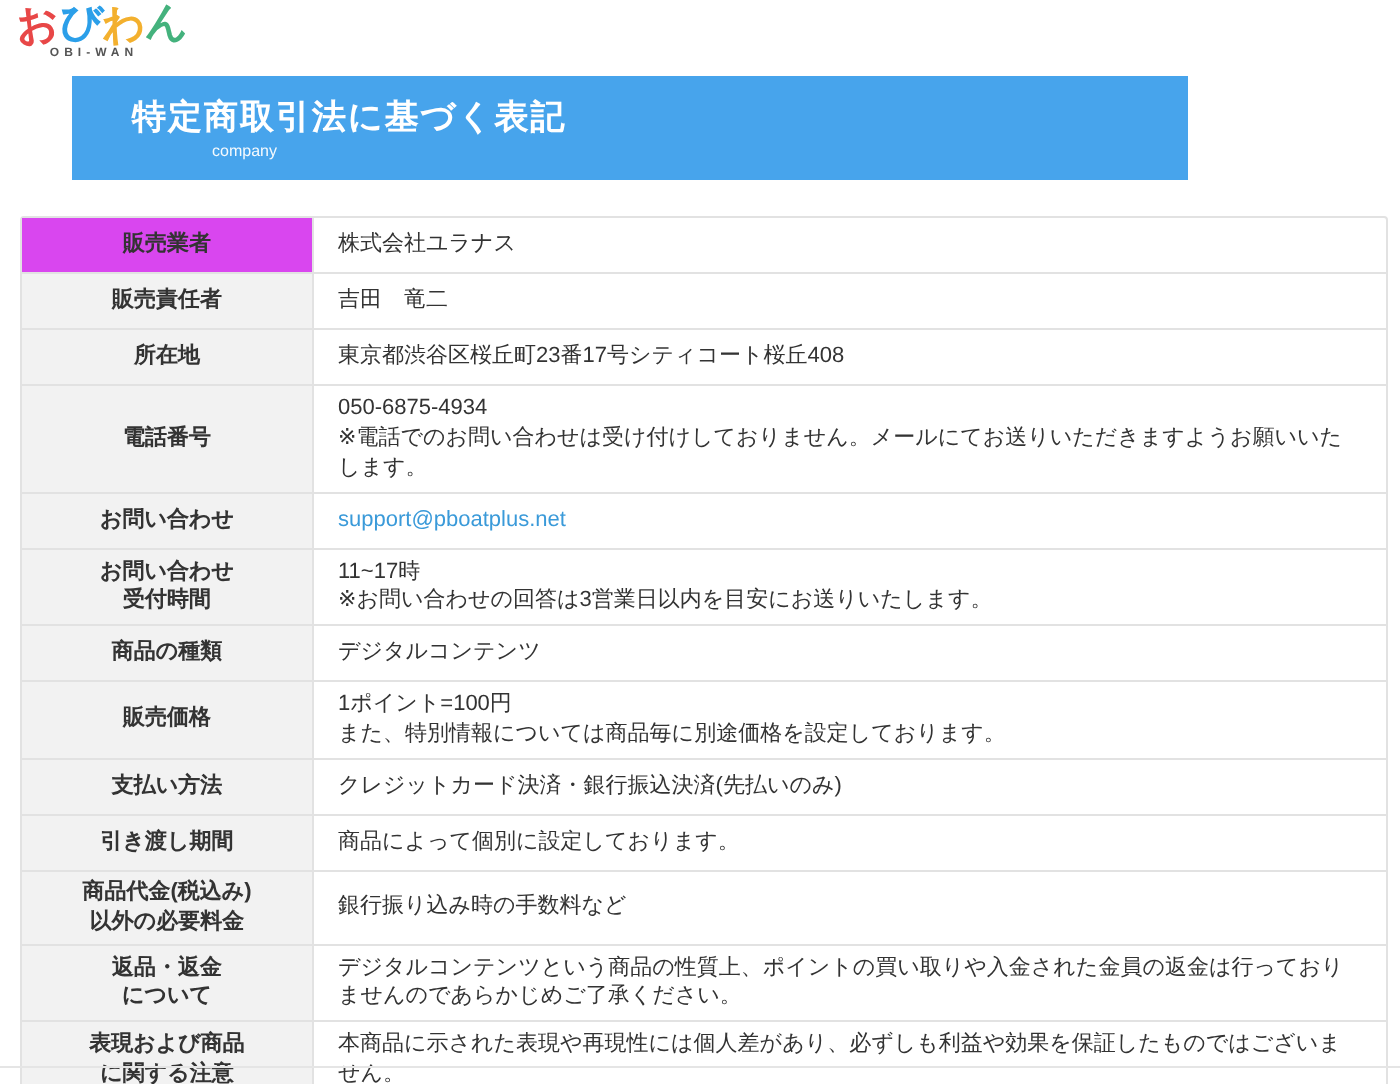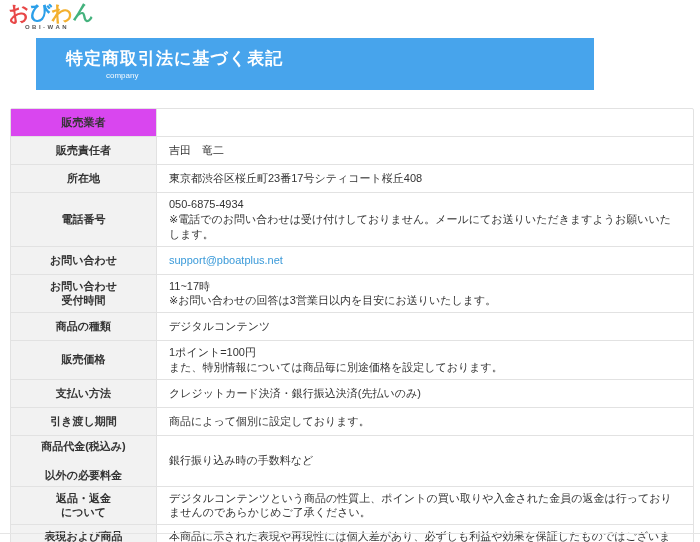--- a/index.html
+++ b/index.html
@@ -52,20 +52,23 @@
 
 <div class="header-bar" id="header-bar" style="background: rgb(71, 164, 236);">
   <h1>特定商取引法に基づく表記</h1>
   <div class="header-sub">company</div>
 </div>
 
 <div class="table" id="table">
     <div class="row">
       <div class="cell-label" style="background: #d946ef;">
         <div>販売業者</div>
+      </div>
+      <div class="cell-value">
+        <div>株式会社ユラナス</div>
       </div>
     </div>
     <div class="row">
       <div class="cell-label" style="background: rgb(242, 242, 242);">
         <div>販売責任者</div>
       </div>
       <div class="cell-value">
         <div>吉田　竜二</div>
       </div>
     </div>
@@ -131,21 +134,21 @@
     </div>
     <div class="row">
       <div class="cell-label" style="background: rgb(242, 242, 242);">
         <div>引き渡し期間</div>
       </div>
       <div class="cell-value">
         <div>商品によって個別に設定しております。</div>
       </div>
     </div>
     <div class="row">
-      <div class="cell-label" style="background: rgb(242, 242, 242); gap: 14px;">
+      <div class="cell-label" style="background: rgb(242, 242, 242);">
         <div>商品代金(税込み)</div>
         <div>以外の必要料金</div>
       </div>
       <div class="cell-value">
         <div>銀行振り込み時の手数料など</div>
       </div>
     </div>
     <div class="row">
       <div class="cell-label" style="background: rgb(242, 242, 242);">
         <div>返品・返金</div>

